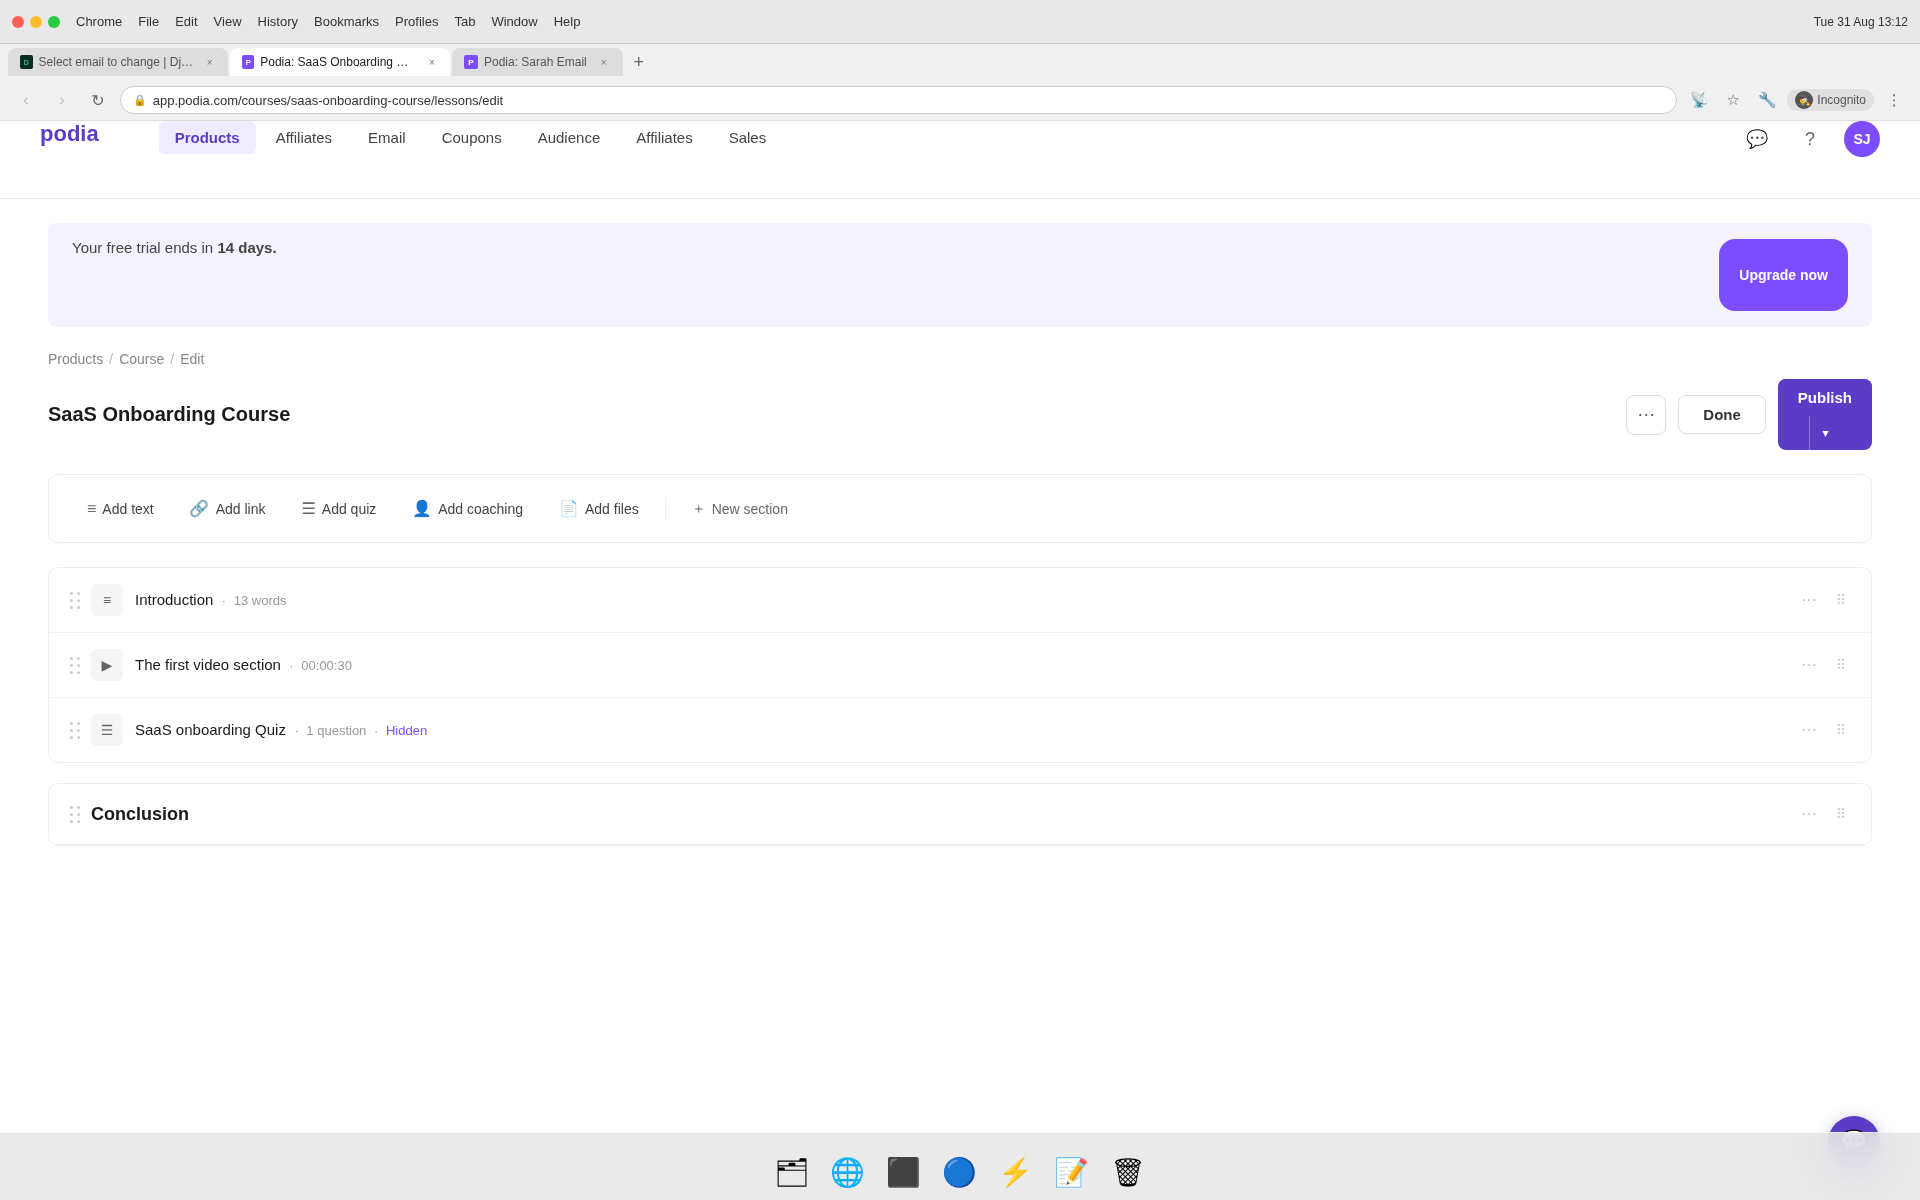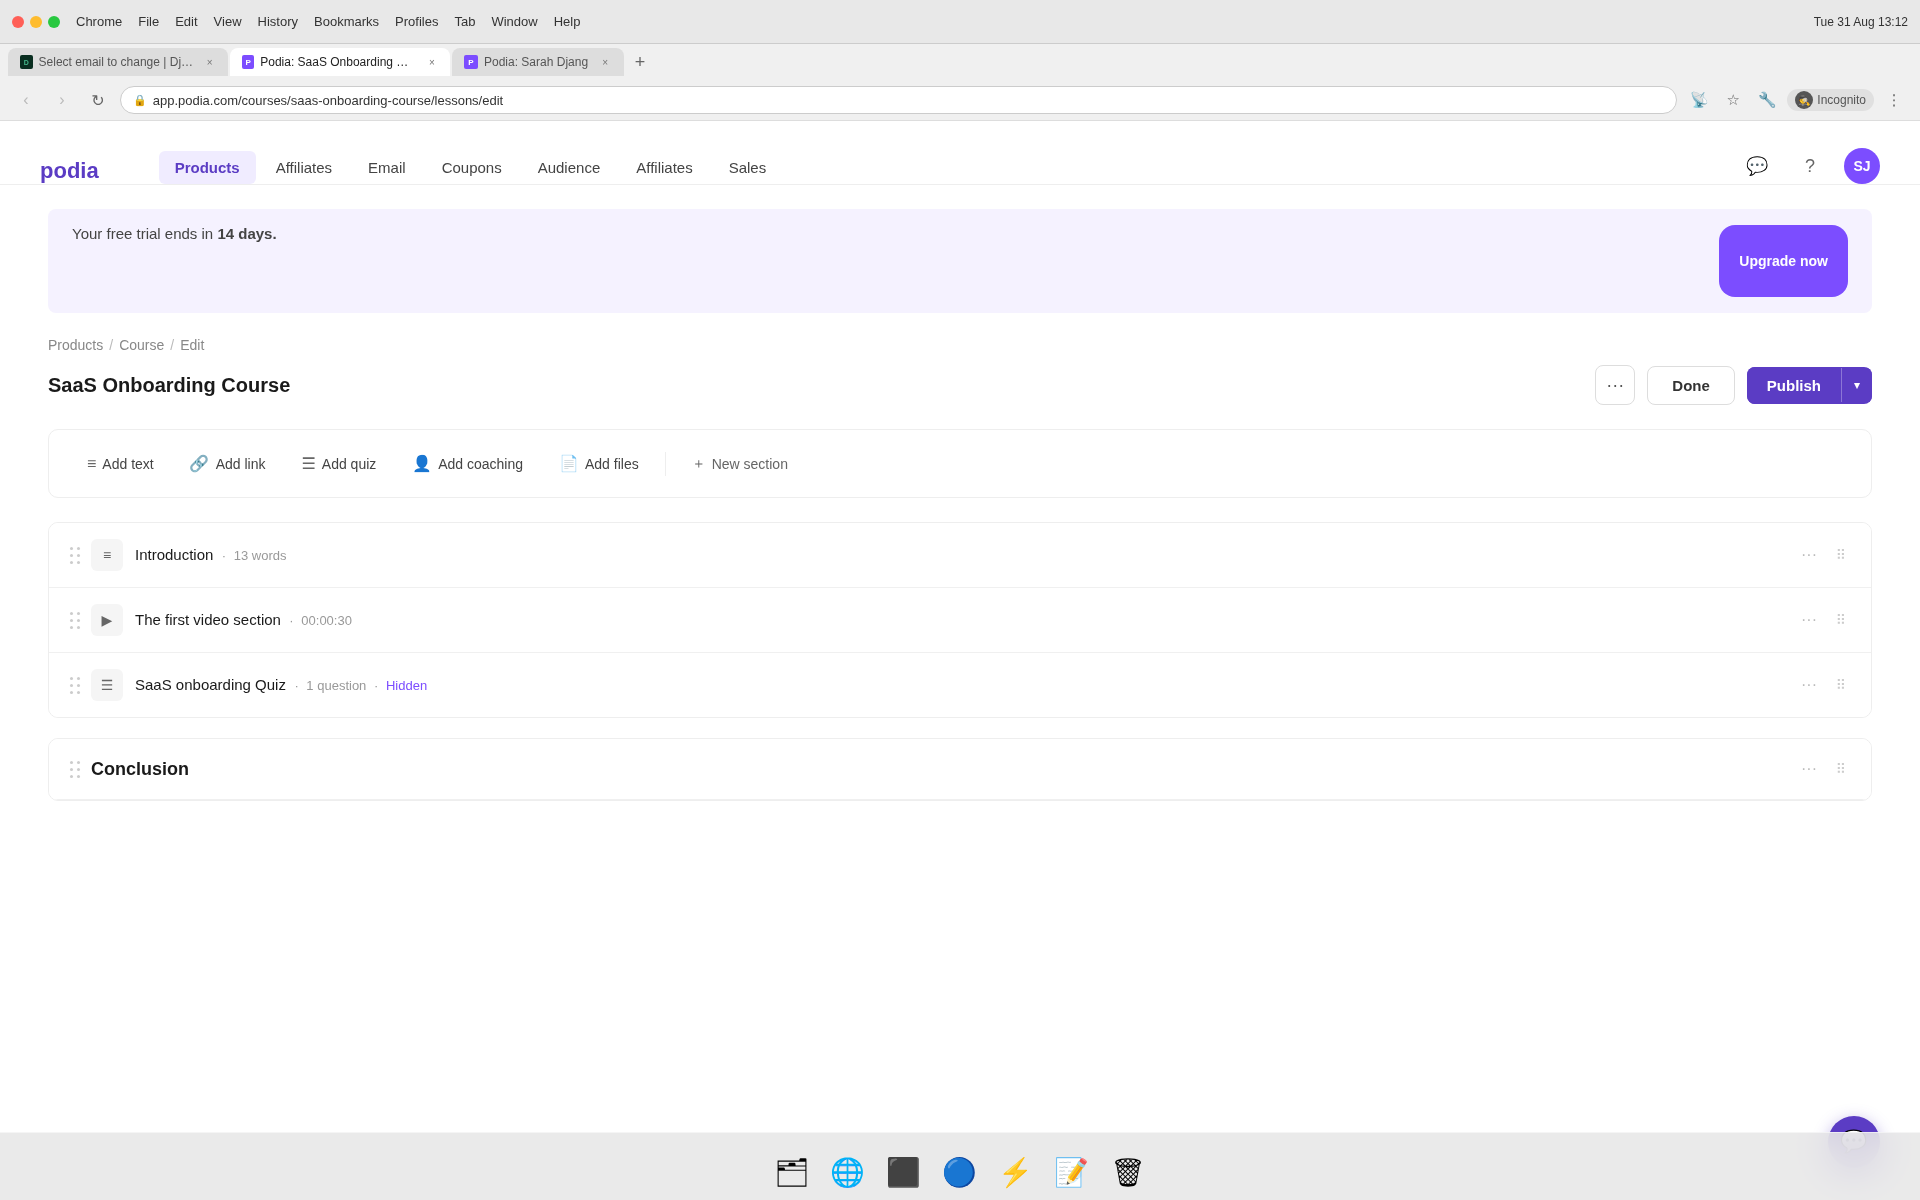--- a/index.html
+++ b/index.html
@@ -84,22 +84,22 @@
     .browser-action-btn { width: 28px; height: 28px; display: flex; align-items: center; justify-content: center; color: #666; font-size: 15px; cursor: pointer; border-radius: 50%; }
     .incognito-badge { display: flex; align-items: center; gap: 4px; font-size: 12px; color: #555; padding: 2px 8px; border-radius: 12px; background: #e0e0e0; }
     .incognito-icon { width: 18px; height: 18px; border-radius: 50%; background: #555; display: flex; align-items: center; justify-content: center; color: white; font-size: 10px; }
 
     
     .app-container { background: white; min-height: calc(1200px - 108px); }
 
     
     .app-nav {
       display: flex;
-      align-items: flex-end;
-      height: 64px;
+      align-items: flex-start;
+      height: 78px;
       padding: 0 40px;
       border-bottom: 1px solid #eee;
       background: white;
     }
     .logo { font-size: 22px; font-weight: 700; color: #5b3cc4; margin-right: 60px; }
     .nav-items { display: flex; gap: 4px; }
     .nav-item {
       padding: 8px 16px;
       font-size: 15px;
       color: #444;
@@ -186,20 +186,21 @@
       color: #333;
       cursor: pointer;
     }
     .publish-btn {
       display: flex;
       align-items: center;
       gap: 0;
       border-radius: 8px;
       overflow: hidden;
       background: #5b3cc4;
+      flex-direction: column;
     }
     .publish-main {
       padding: 10px 20px;
       background: #5b3cc4;
       color: white;
       font-size: 15px;
       font-weight: 600;
       border: none;
       cursor: pointer;
     }
@@ -392,21 +393,21 @@
       <span style="font-size:12px;overflow:hidden;white-space:nowrap;max-width:160px;text-overflow:ellipsis;">Select email to change | Djang...</span>
       <div class="tab-close">×</div>
     </div>
     <div class="tab active">
       <div class="tab-favicon">P</div>
       <span style="font-size:12px;overflow:hidden;white-space:nowrap;max-width:160px;text-overflow:ellipsis;">Podia: SaaS Onboarding Cours...</span>
       <div class="tab-close">×</div>
     </div>
     <div class="tab">
       <div class="tab-favicon">P</div>
-      <span style="font-size:12px;overflow:hidden;white-space:nowrap;max-width:160px;text-overflow:ellipsis;">Podia: Sarah Djang</span>
+      <span style="font-size:12px;overflow:hidden;white-space:nowrap;max-width:160px;text-overflow:ellipsis;">Podia: Sarah Email</span>
       <div class="tab-close">×</div>
     </div>
     <div class="tab-add">+</div>
   </div>
   <div class="address-bar-row">
     <div class="nav-btn disabled">‹</div>
     <div class="nav-btn disabled">›</div>
     <div class="nav-btn">↻</div>
     <div class="address-bar">
       <span class="lock">🔒</span>

